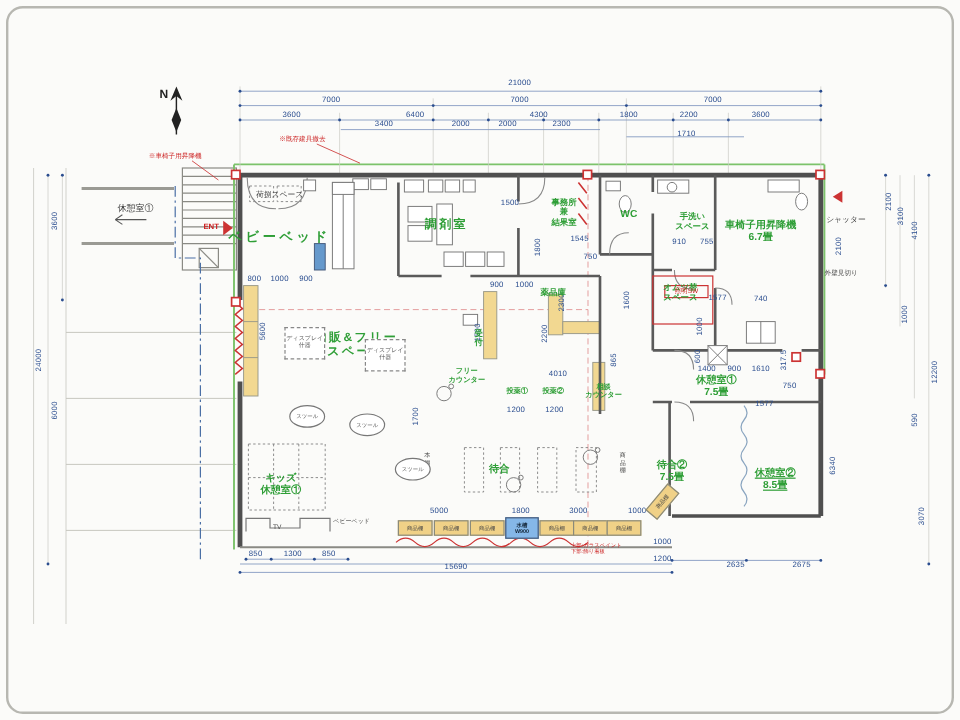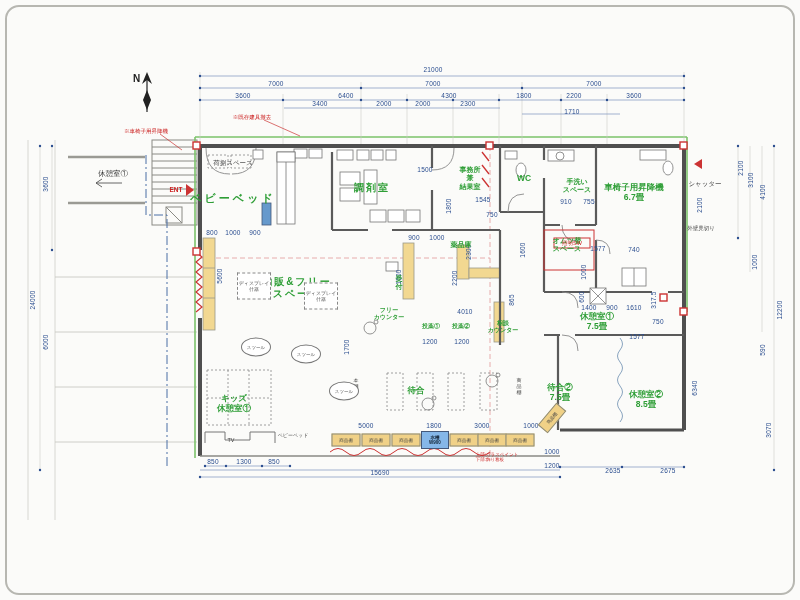--- a/index.html
+++ b/index.html
@@ -312,21 +312,21 @@
       <span class="t g6" style="left: 431px; top: 327px; transform: translate(-50%, -50%);">投薬①</span>
       <span class="t g6" style="left: 461px; top: 327px; transform: translate(-50%, -50%);">投薬②</span>
       <span class="t g6" style="left: 503px; top: 327px; transform: translate(-50%, -50%);">相談
 カウンター</span>
       <span class="t gM" style="left: 297px; top: 288px; transform: translate(-50%, -50%);">物販&amp;フリー
 スペース</span>
       <span class="t g8" style="left: 597px; top: 321px; transform: translate(-50%, -50%);">休憩室①
 7.5畳</span>
       <span class="t g8" style="left: 560px; top: 392px; transform: translate(-50%, -50%);">待合②
 7.5畳</span>
-      <span class="t g8" style="left: 646px; top: 399px; transform: translate(-50%, -50%);">休憩室②
+      <span class="t g8" style="left: 646px; top: 399px; transform: translate(-50%, -50%); text-decoration: underline;">休憩室②
 8.5畳</span>
       <span class="t g8" style="left: 234px; top: 403px; transform: translate(-50%, -50%);">キッズ
 休憩室①</span>
       <span class="t g8" style="left: 416px; top: 390px; transform: translate(-50%, -50%);">待合</span>
       <span class="t blk7" style="left: 113px; top: 174px; transform: translate(-50%, -50%);">休憩室①</span>
       <span class="t blk5" style="left: 231px; top: 440px; transform: translate(-50%, -50%);">TV</span>
       <span class="t blk4" style="left: 293px; top: 436px; transform: translate(-50%, -50%);">ベビーベッド</span>
       <span class="t blk4" style="left: 356px; top: 384px; transform: translate(-50%, -50%);">本
 棚</span>
       <span class="t blk4" style="left: 519px; top: 387px; transform: translate(-50%, -50%);">商

